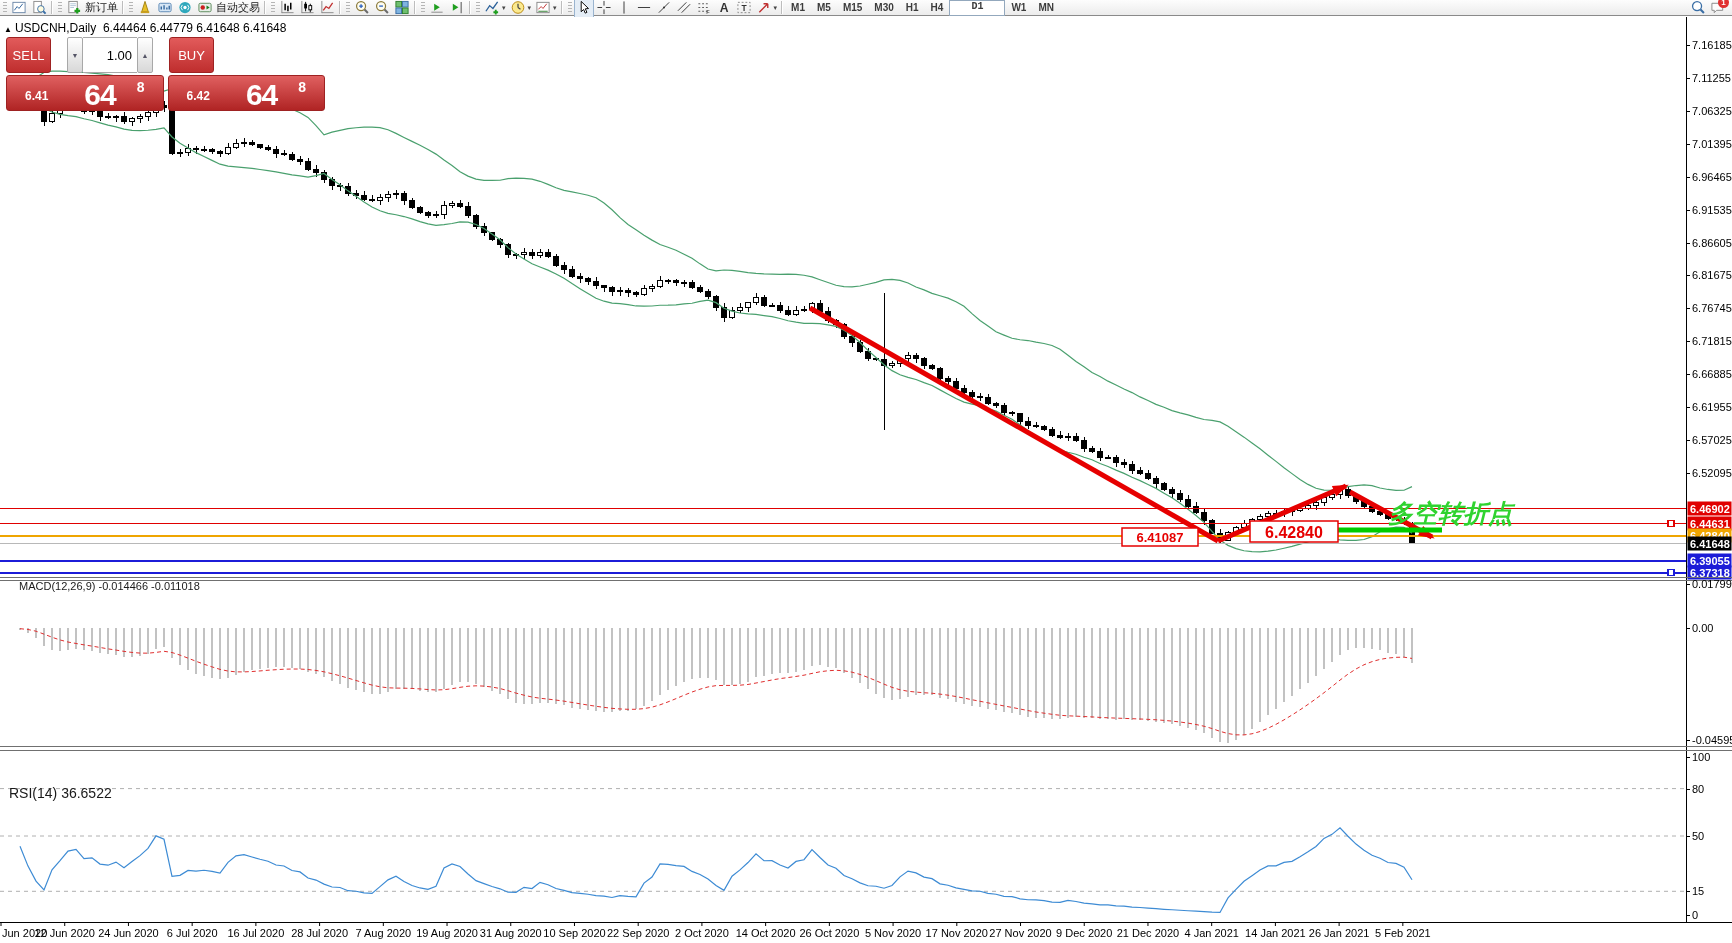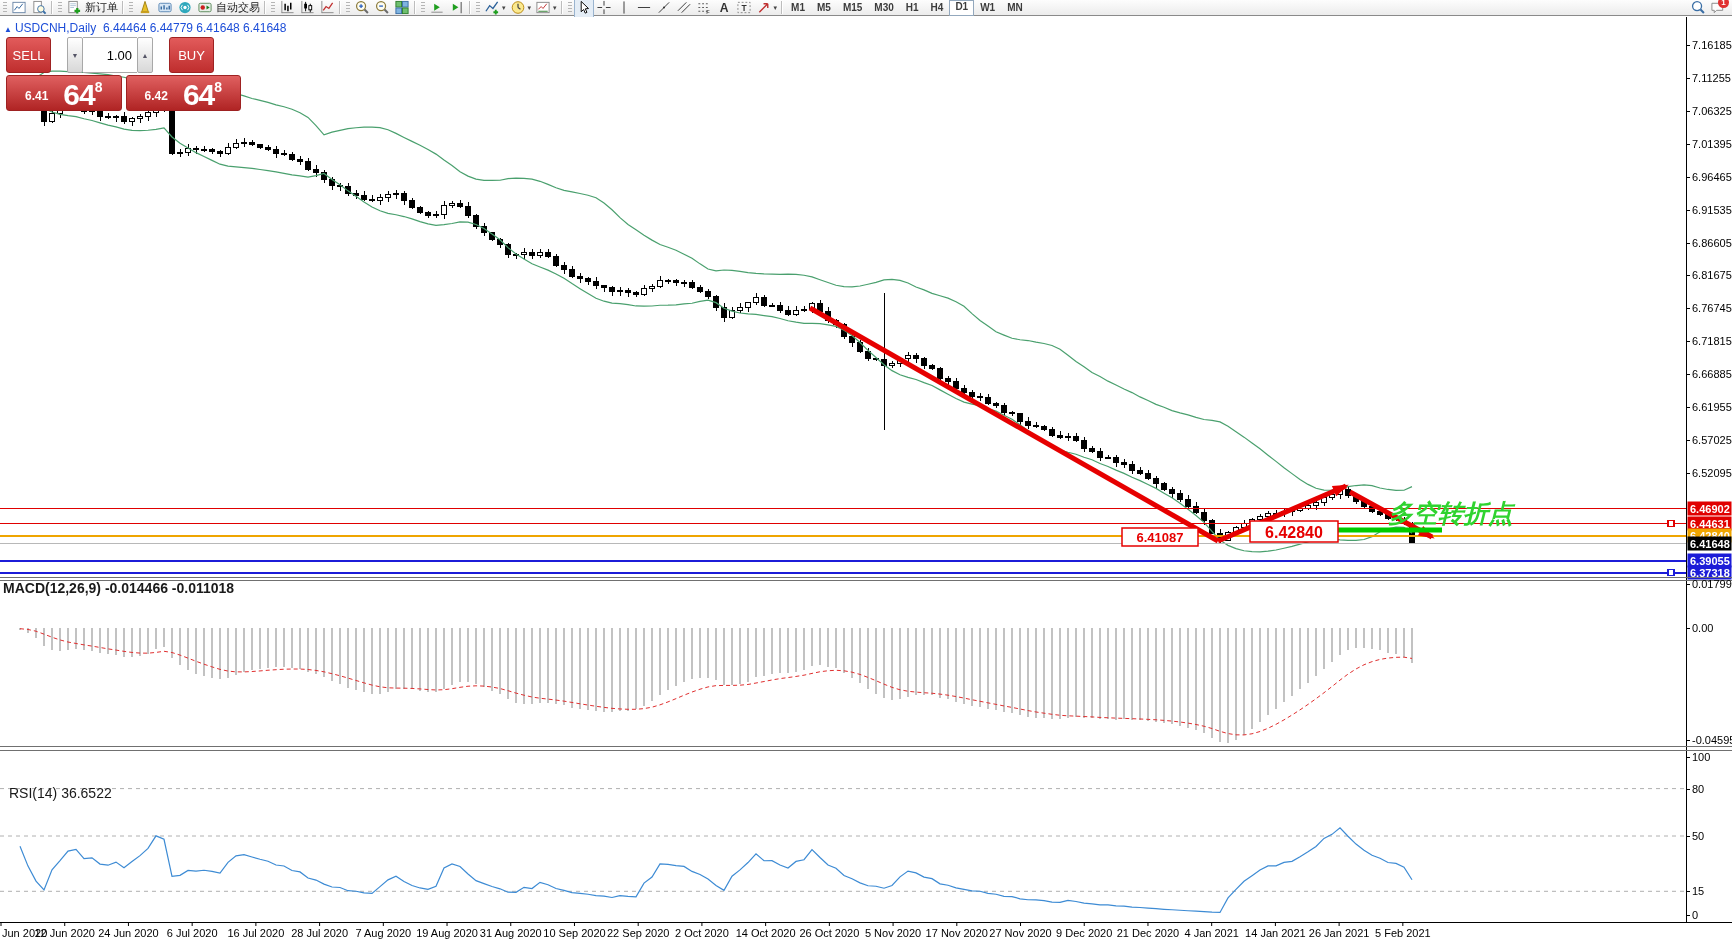--- a/index.html
+++ b/index.html
@@ -11,46 +11,46 @@
            display:flex;align-items:center;font-size:11px;padding:0;box-sizing:border-box;}
   .tb-grip{width:4px;height:11px;margin:0 2px 0 3px;flex:0 0 auto;
            background:repeating-linear-gradient(to bottom,#b5b5b5 0 1px,transparent 1px 3px);}
   .tb-sep{width:1px;height:13px;background:#bdbdbd;border-right:1px solid #fff;margin:0 2px;flex:0 0 auto;}
   .tb-item{display:flex;align-items:center;height:28px;padding:0 2px;border-radius:2px;flex:0 0 auto;cursor:default;}
   .tb-item.active{background:#e4edf6;border:1px solid #9ab4cf;padding:0 1px;}
   .tb-item svg{display:block;}
   .tb-label{margin-left:3px;color:#1a1a1a;white-space:nowrap;}
   .tb-dd{font-size:7px;color:#444;margin-left:2px;}
   .tf{padding:0 6px;height:14px;line-height:14px;font-weight:bold;color:#3c3c3c;font-size:10px;flex:0 0 auto;cursor:default;}
-  .tf.selected{background:#fff;border:1px solid #93a8bd;line-height:12px;padding:0 5px;}
+  .tf.selected{background:#fff;border:1px solid #93a8bd;line-height:12px;padding:0 21px;font-family:Liberation Mono, monospace;}
   #tb-right{margin-left:auto;display:flex;align-items:center;padding-right:4px;}
   .badge{position:absolute;right:-3px;top:-3px;width:11px;height:11px;border-radius:50%;background:#e03030;
          color:#fff;font-size:8px;font-weight:bold;text-align:center;line-height:11px;}
   
   #chart-region{position:absolute;left:0;top:17px;width:1732px;height:926px;background:#fff;}
   #chart{display:block;}
   svg text{font-family:"Liberation Sans","DejaVu Sans",sans-serif;}
   .overlay{position:absolute;white-space:nowrap;}
-  #chart-title{left:4px;top:4px;font-size:12px;color:#1d4ed8;}
+  #chart-title{left:4px;top:4px;font-size:12px;color:#000000;}
   #chart-title .mk{font-size:8px;margin-right:3px;}
-  #macd-label{left:3px;top:563px;font-size:14px;color:#1a1a1a;font-weight:bold;}
+  #macd-label{left:19px;top:563px;font-size:11px;color:#1a1a1a;}
   #rsi-label{left:9px;top:736px;font-size:14px;color:#1a1a1a;margin-top:32px;}
   
   #trade-panel{left:6px;top:20px;width:208px;position:absolute;}
   .tp-row1{display:flex;height:36px;}
   .sell-btn,.buy-btn{width:56px;background:linear-gradient(#e25b5b,#bf2e2e);color:#fff;font-size:13px;
         display:flex;align-items:center;justify-content:center;border-radius:3px;border:1px solid #9e2222;box-sizing:border-box;}
   .vol-wrap{display:flex;margin:0 16px;}
   .spin{width:16px;background:linear-gradient(#ffffff,#d8d8d8);border:1px solid #a8a8a8;color:#556;
         font-size:7px;display:flex;align-items:center;justify-content:center;border-radius:2px;box-sizing:border-box;}
   .vol{width:54px;background:#fff;border:1px solid #a8a8a8;border-left:none;border-right:none;font-size:13px;
         display:flex;align-items:center;justify-content:flex-end;padding-right:5px;box-sizing:border-box;color:#000;}
   .tp-row2{display:flex;margin-top:2px;height:36px;gap:4px;}
   .px-box{flex:1;background:linear-gradient(#e06060,#b02424);border-radius:3px;border:1px solid #9e2222;
-        color:#fff;display:flex;align-items:flex-end;justify-content:center;padding:1px 18px 3px;box-sizing:border-box;}
+        color:#fff;display:flex;align-items:flex-end;justify-content:center;padding:1px 18px 3px;box-sizing:border-box;gap:21px;}
   .px-small{font-size:12px;font-weight:bold;margin:0 1px 4px 0;}
   .px-big{font-size:30px;font-weight:bold;line-height:25px;letter-spacing:-1px;margin-left:14px;}
   .px-sup{font-size:14px;font-weight:bold;margin-bottom:12px;}
 </style>
 </head>
 <body>
 
 <div id="toolbar">
     <span class="tb-grip"></span>
     <span class="tb-item">

